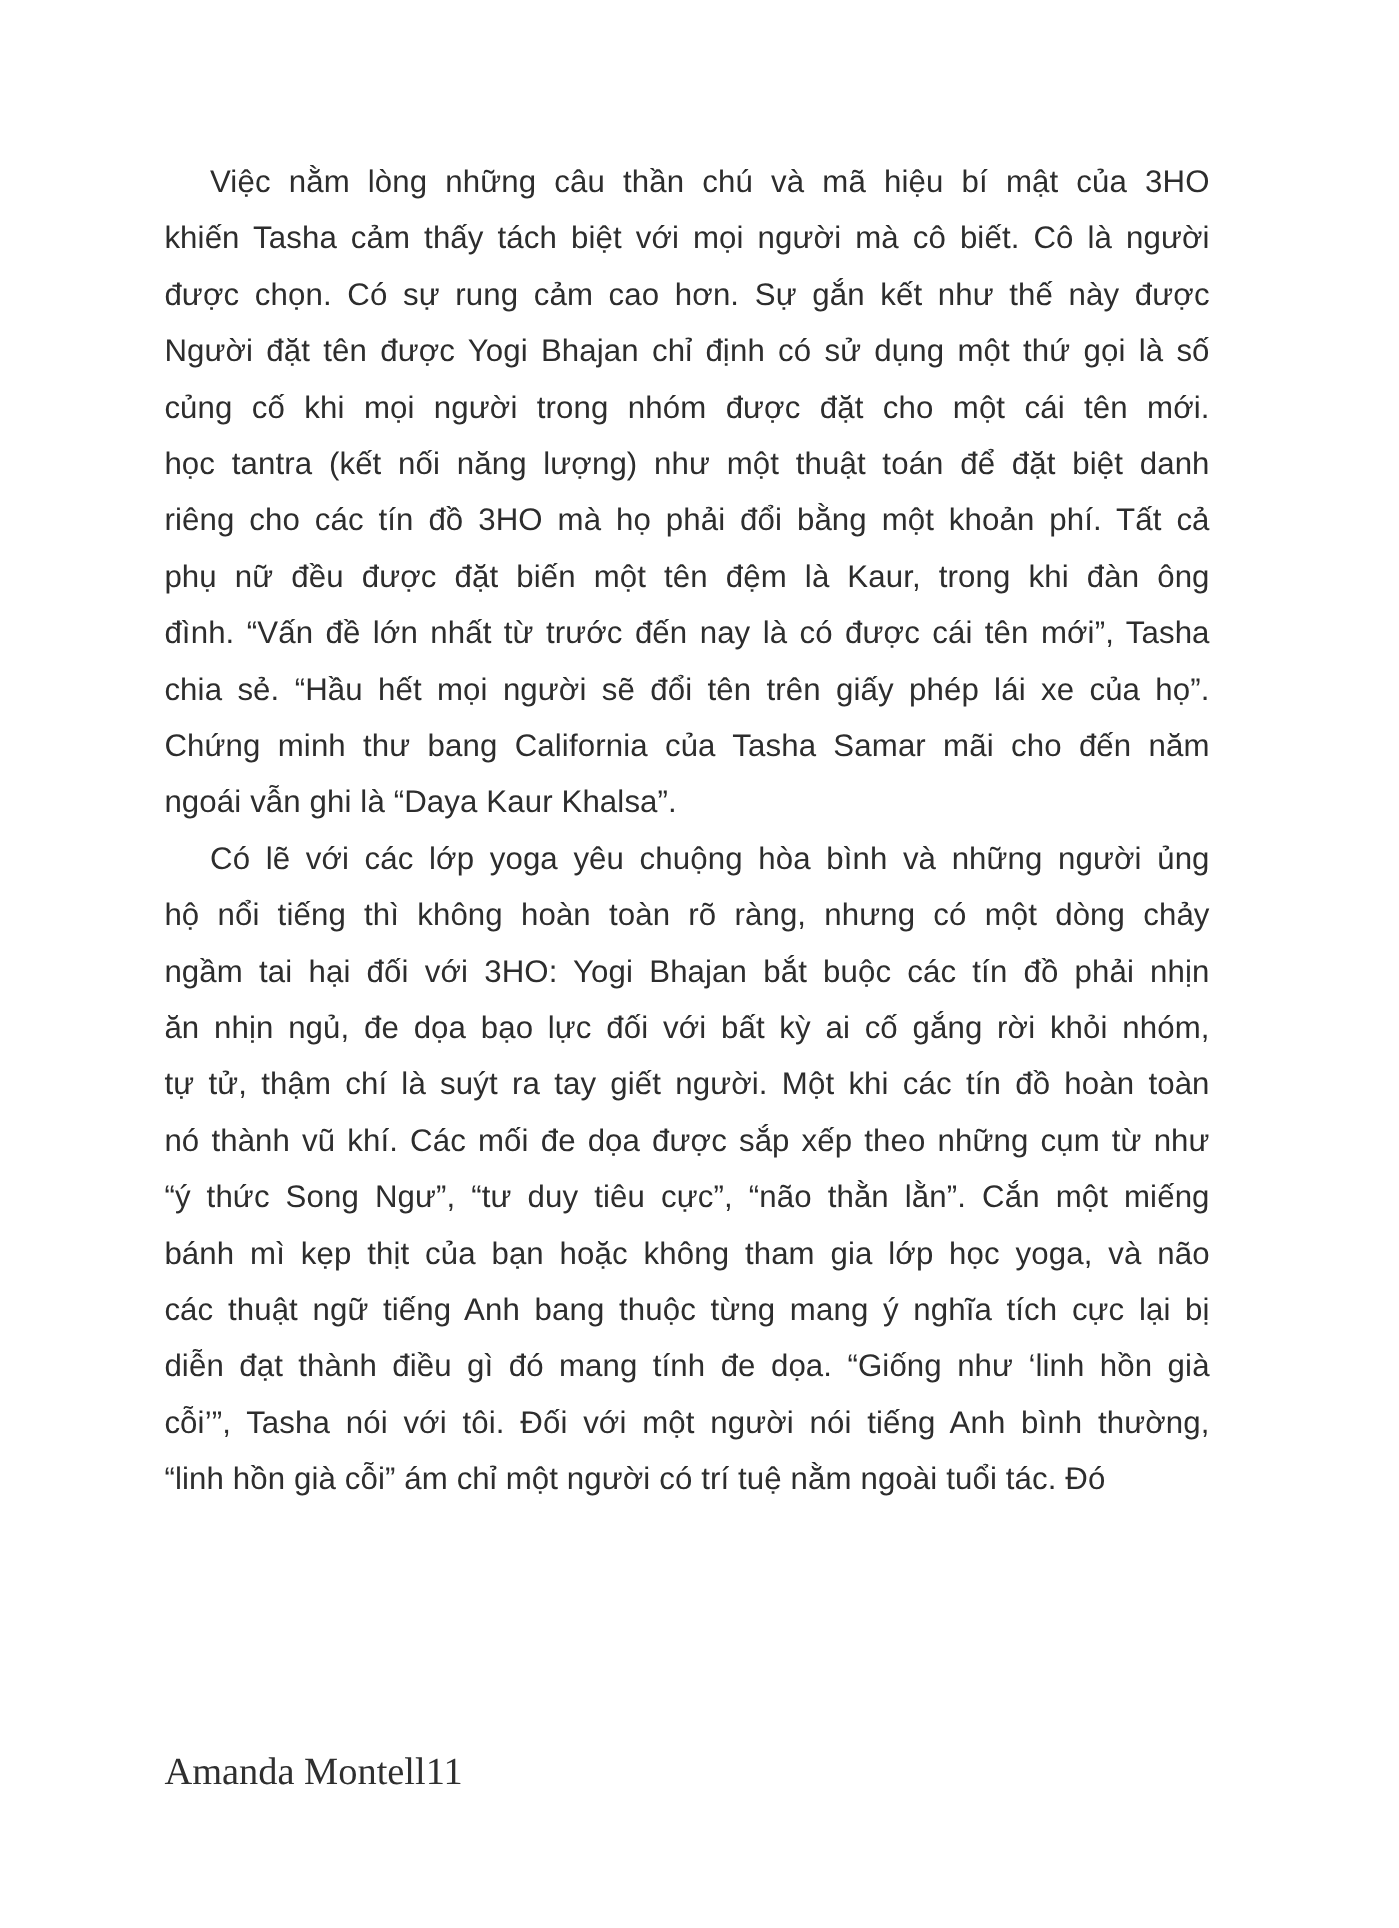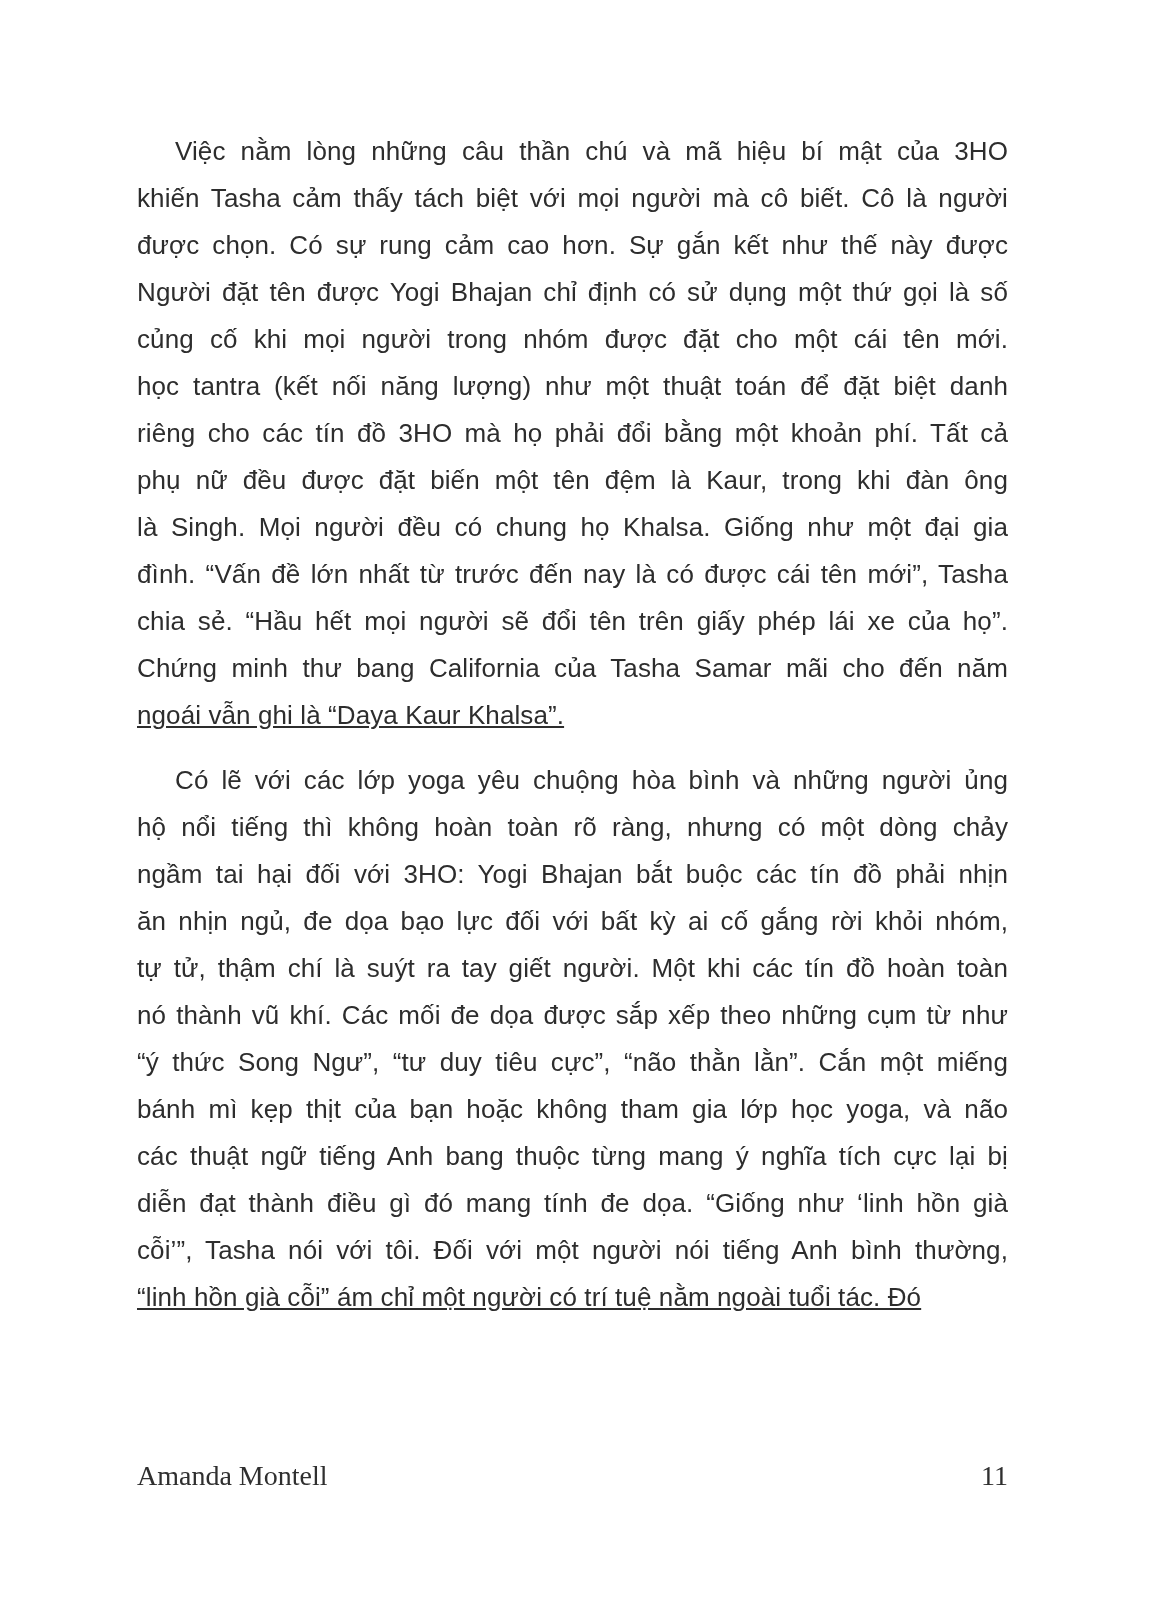--- a/index.html
+++ b/index.html
@@ -18,61 +18,59 @@
     overflow: hidden;
     padding-left: 35px;
   }
   .text-block {
     position: absolute;
     left: 137px;
     top: 128px;
     width: 871px;
   }
   .paragraph { margin: 0; }
-  .paragraph + .paragraph { margin-top: 18px; }
+  .paragraph + .paragraph { }
   .line {
     font-size: 26px;
     line-height: 47px;
     letter-spacing: 0.1px;
     text-align: justify;
     text-align-last: justify;
     white-space: normal;
   }
-  .line.last-line { text-align-last: left; text-decoration: underline; }
+  .line.last-line { text-align-last: left; }
   .line.first-line { padding-left: 38px; }
   .page-footer {
     position: absolute;
     left: 137px;
     top: 1460px;
     width: 871px;
     display: flex;
-    justify-content: space-between;
     align-items: baseline;
     font-family: "Liberation Serif", "DejaVu Serif", serif;
-    font-size: 28px;
+    font-size: 32px;
     line-height: 32px;
     color: var(--footer-color, #2f2f2f);
   }
 </style>
 </head>
 <body>
 
 <div class="page" style="--page-bg: #ffffff; --text-color: #2d2d2d; --footer-color: #2f2f2f;">
   <main class="text-block">
     <div id="paragraphs">
         <div class="paragraph">
           <div class="line first-line">Việc nằm lòng những câu thần chú và mã hiệu bí mật của 3HO</div>
           <div class="line">khiến Tasha cảm thấy tách biệt với mọi người mà cô biết. Cô là người</div>
           <div class="line">được chọn. Có sự rung cảm cao hơn. Sự gắn kết như thế này được</div>
           <div class="line">Người đặt tên được Yogi Bhajan chỉ định có sử dụng một thứ gọi là số</div>
           <div class="line">củng cố khi mọi người trong nhóm được đặt cho một cái tên mới.</div>
           <div class="line">học tantra (kết nối năng lượng) như một thuật toán để đặt biệt danh</div>
           <div class="line">riêng cho các tín đồ 3HO mà họ phải đổi bằng một khoản phí. Tất cả</div>
           <div class="line">phụ nữ đều được đặt biến một tên đệm là Kaur, trong khi đàn ông</div>
-          <div class="line">là Singh. Mọi người đều có chung họ Khalsa. Giống như một đại gia</div>
           <div class="line">đình. “Vấn đề lớn nhất từ trước đến nay là có được cái tên mới”, Tasha</div>
           <div class="line">chia sẻ. “Hầu hết mọi người sẽ đổi tên trên giấy phép lái xe của họ”.</div>
           <div class="line">Chứng minh thư bang California của Tasha Samar mãi cho đến năm</div>
           <div class="line last-line">ngoái vẫn ghi là “Daya Kaur Khalsa”.</div>
         </div>
         <div class="paragraph">
           <div class="line first-line">Có lẽ với các lớp yoga yêu chuộng hòa bình và những người ủng</div>
           <div class="line">hộ nổi tiếng thì không hoàn toàn rõ ràng, nhưng có một dòng chảy</div>
           <div class="line">ngầm tai hại đối với 3HO: Yogi Bhajan bắt buộc các tín đồ phải nhịn</div>
           <div class="line">ăn nhịn ngủ, đe dọa bạo lực đối với bất kỳ ai cố gắng rời khỏi nhóm,</div>

